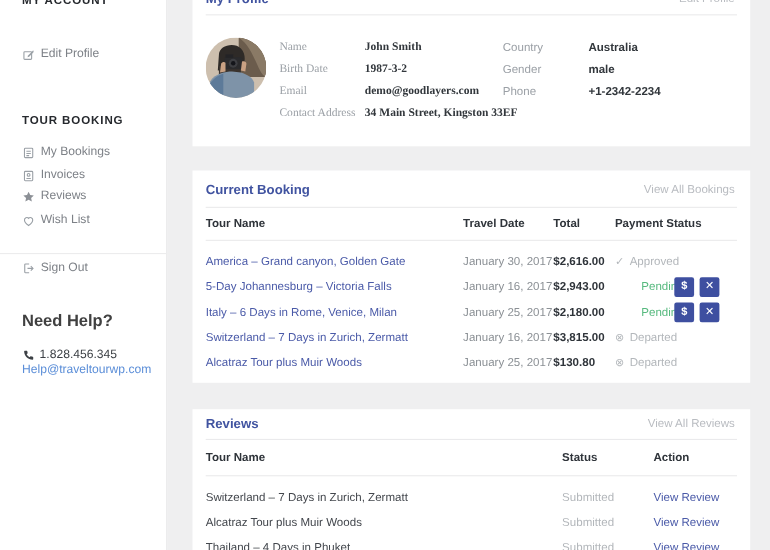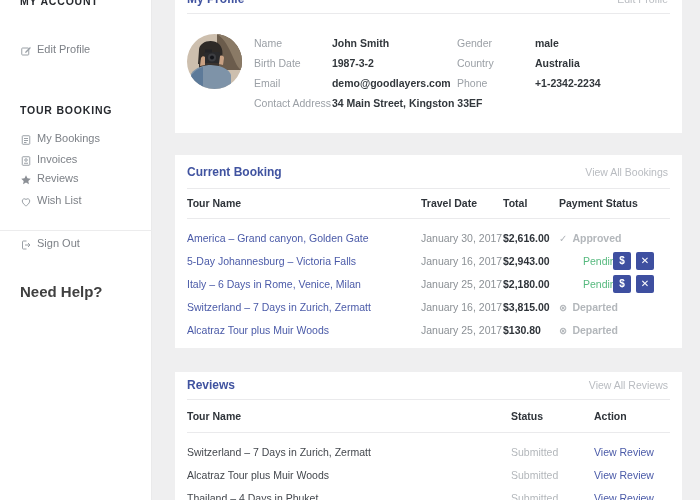--- a/index.html
+++ b/index.html
@@ -37,40 +37,40 @@
   #card-profile .divider { margin-top:7px; }
   #card-booking { top:155px; height:193px; }
   #card-booking .card-head { padding-top:10px; }
   #card-booking .divider.d1 { margin-top:9px; }
   #card-reviews { top:372px; height:170px; }
   #card-reviews .card-head { padding-top:6px; }
   #card-reviews .divider.d1 { margin-top:7px; }
   
   .avatar { position:absolute; left:12px; top:54px; width:55px; height:55px; border-radius:50%; overflow:hidden; }
   .fields { position:absolute; top:53px; }
-  .fields.fl { left:79px; }
+  .fields.fl { left:79px;font-family:Liberation Serif, serif; }
   .fields.fr { left:282px; }
   .f-row { height:20px; line-height:20px; font-size:10.5px; white-space:nowrap; }
   .f-label { display:inline-block; width:75px; color:#9ba0a6; }
   .f-value { font-weight:bold; color:#32373c; }
   
   .thead { position:relative; height:14px; margin-top:7px; }
   #card-booking .thead { margin-top:7px; }
   #card-reviews .thead { margin-top:9px; }
   .thead span { position:absolute; font-size:10.5px; font-weight:bold; color:#2f343a; line-height:14px; }
   .divider.d2 { margin-top:8px; }
   #card-reviews .divider.d2 { margin-top:9px; }
   .rows { margin-top:8px; }
   .b-row { position:relative; height:23px; line-height:23px; font-size:10.5px; white-space:nowrap; }
   .c-tour { position:absolute; left:12px; color:#4a5aa8; cursor:pointer; text-decoration:none; }
   .c-tour.plain { color:#43474d; cursor:default; }
   .c-date { position:absolute; left:246px; color:#8b9095; }
   .c-total { position:absolute; left:328px; font-weight:bold; color:#2f343a; }
   .c-status { position:absolute; left:384px; }
-  .st-gray { color:#b3b7bb;font-weight:bold; }
+  .st-gray { color:#b3b7bb; }
   .st-ic { margin-right:5px; font-size:10px; color:#b3b7bb; }
   .st-pending { color:#56b97e;margin-left:24px; }
   .sq-btn { position:absolute; top:2px; width:18px; height:18px; border:none; border-radius:2px; background:#3e4fa0; color:#fff; font-size:10px; font-weight:bold; line-height:18px; text-align:center; cursor:pointer; font-family:inherit; padding:0; }
   .sq-btn.pay { left:438px; }
   .sq-btn.cancel { left:461px; }
   .c-rstatus { position:absolute; left:336px; color:#b3b7bb; }
   .c-raction { position:absolute; left:419px; color:#4a5aa8; cursor:pointer; text-decoration:none;text-align:right; }
 </style>
 </head>
 <body>
@@ -141,21 +141,30 @@
           <path d="M13 4H6.5A1.5 1.5 0 0 0 5 5.5v13A1.5 1.5 0 0 0 6.5 20H13"></path>
           <path d="M16 8l4 4-4 4"></path>
           <line x1="20" y1="12" x2="10" y2="12"></line>
         </svg>
     </span>
     <span class="lbl">Sign Out</span>
   </div>
 
   <div class="help-title">Need Help?</div>
 
-
+  <div class="phone-row">
+    <span class="ic">
+      <svg width="12" height="12" viewBox="0 0 24 24">
+          <path d="M5 3.5c-.6 0-1.1.5-1.1 1.1 0 8.5 6.9 15.4 15.4 15.4.6 0 1.1-.5 1.1-1.1v-3.3c0-.5-.3-.9-.8-1.1l-3.3-.8c-.4-.1-.9 0-1.2.4l-1.2 1.5a13 13 0 0 1-5.5-5.5l1.5-1.2c.4-.3.5-.8.4-1.2l-.8-3.3c-.2-.5-.6-.8-1.1-.8z" fill="#3c4045"></path>
+        </svg>
+    </span>
+    <span class="lbl">1.828.456.345</span>
+  </div>
+
+  <a class="help-email">Help@traveltourwp.com</a>
 </aside>
 
 <section class="card" id="card-profile">
   <div class="card-head">
     <span class="card-title">My Profile</span>
     <a class="card-action">Edit Profile</a>
   </div>
   <div class="divider"></div>
 
   <div class="avatar">
@@ -190,26 +199,26 @@
       <span class="f-value">demo@goodlayers.com</span>
     </div>
     <div class="f-row">
       <span class="f-label">Contact Address</span>
       <span class="f-value">34 Main Street, Kingston 33EF</span>
     </div>
   </div>
 
   <div class="fields fr">
     <div class="f-row">
+      <span class="f-label">Country</span>
+      <span class="f-value">Australia</span>
+    </div>
+    <div class="f-row">
       <span class="f-label">Gender</span>
       <span class="f-value">male</span>
-    </div>
-    <div class="f-row">
-      <span class="f-label">Country</span>
-      <span class="f-value">Australia</span>
     </div>
     <div class="f-row">
       <span class="f-label">Phone</span>
       <span class="f-value">+1-2342-2234</span>
     </div>
   </div>
 </section>
 
 <section class="card" id="card-booking">
   <div class="card-head">

